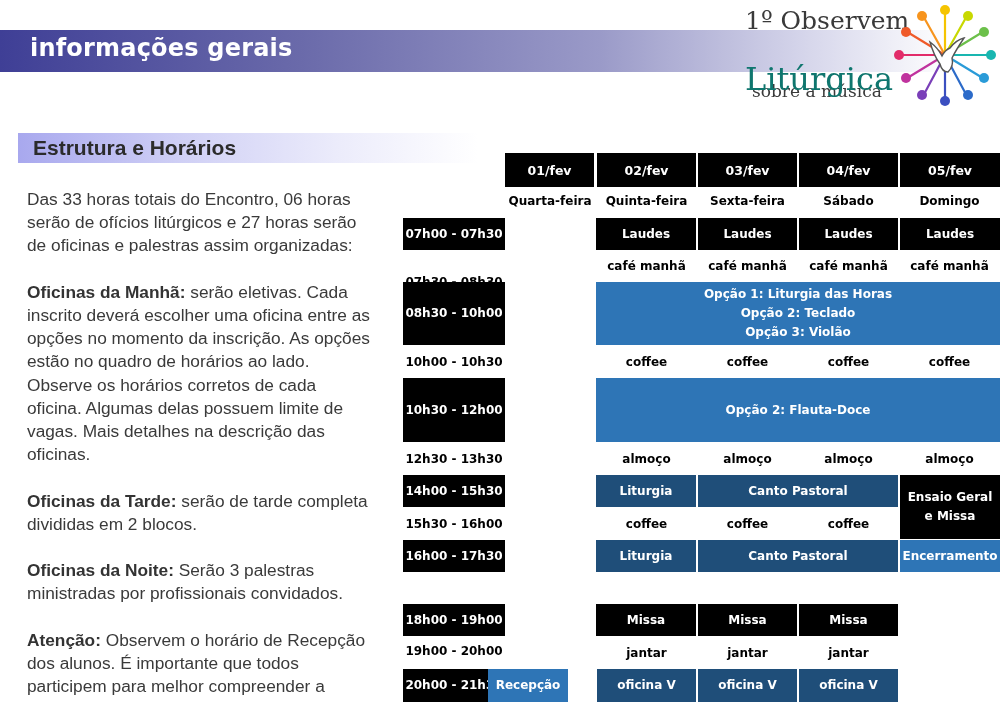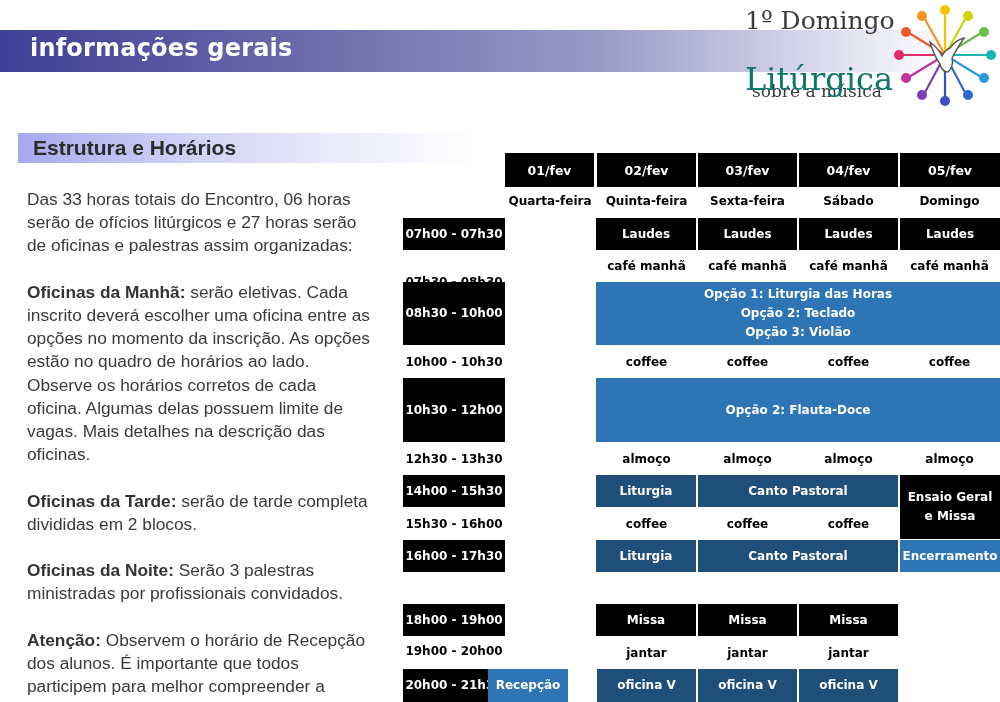--- a/index.html
+++ b/index.html
@@ -49,21 +49,21 @@
   .hdr { font-size: 12.5px; }
 </style>
 </head>
 <body>
 
 <div class="title-bar">
   <span class="title">informações gerais</span>
 </div>
 
 <div class="logo">
-  <span class="l1">1º Domingo</span>
+  <span class="l1">1º Observem</span>
   <span class="l2">sobre a música</span>
   <span class="l3">Litúrgica</span>
   <svg class="emblem" viewBox="0 0 110 110">
     <g stroke-width="2.2" fill="none" stroke-linecap="round">
       <path d="M55 55 L55 8" stroke="#f5c400"></path>
       <path d="M55 55 L78 14" stroke="#c8d800"></path>
       <path d="M55 55 L96 30" stroke="#6cc04a"></path>
       <path d="M55 55 L104 55" stroke="#19b6b0"></path>
       <path d="M55 55 L96 80" stroke="#2a9bd8"></path>
       <path d="M55 55 L78 98" stroke="#2c6bc9"></path>

